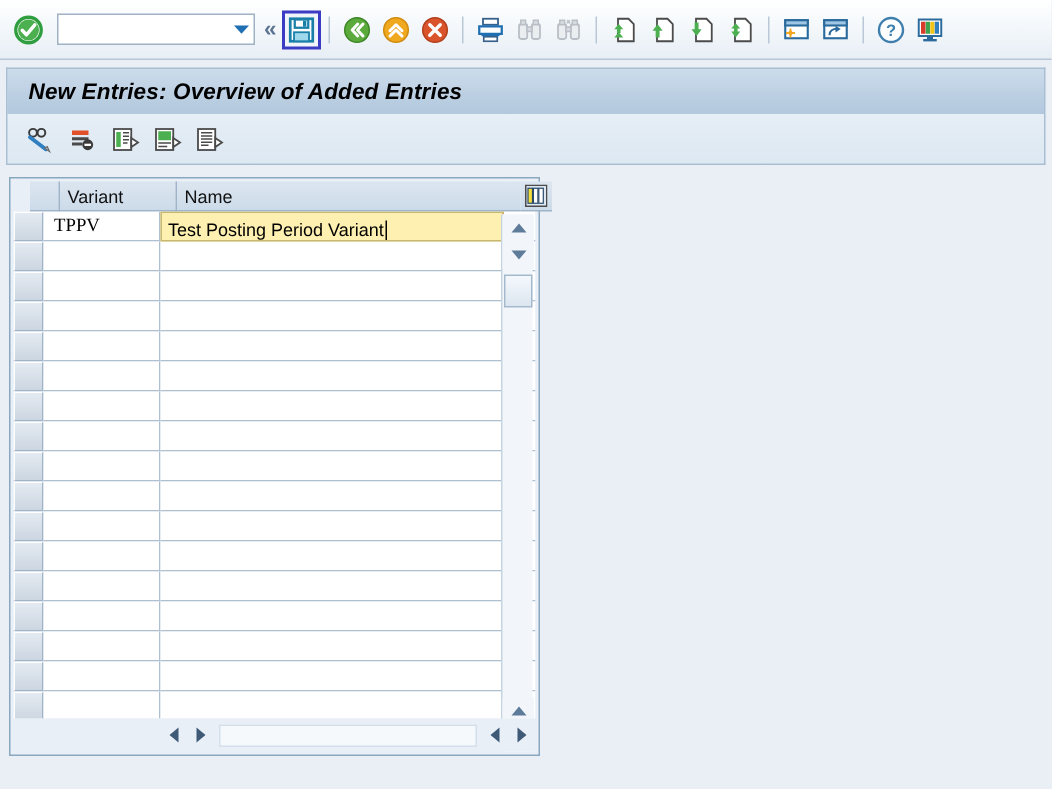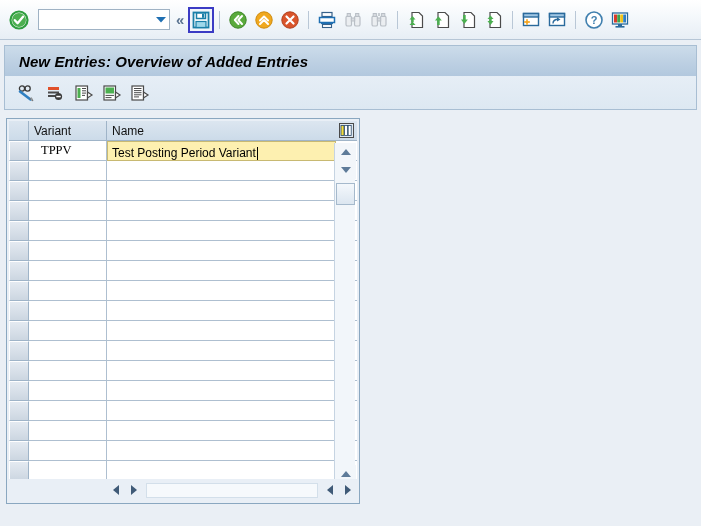--- a/index.html
+++ b/index.html
@@ -135,21 +135,21 @@
     box-sizing: border-box;
   }
   .grid-inner {
     position: absolute;
     left: 2px; top: 2px;
     width: 348px; height: 358px;
     box-sizing: border-box;
   }
   .hdr-row {
     position: absolute;
-    left: 0; top: 0;
+    left: 11px; top: 0;
     width: 348px; height: 20px;
     display: flex;
     box-sizing: border-box;
   }
   .hdr-cell {
     background: linear-gradient(to bottom, #dce6f0 0%, #ccdbe9 100%);
     border-right: 1px solid #9fb4c8;
     border-bottom: 1px solid #9fb4c8;
     box-sizing: border-box;
     font-size: 12px;
@@ -192,21 +192,21 @@
   }
   .g-cell {
     height: 20px;
     box-sizing: border-box;
     background: #fff;
     border-right: 1px solid #aebfd0;
     border-bottom: 1px solid #aebfd0;
     font-size: 12px;
     display: flex;
     align-items: center;
-    padding-left: 12px;
+    padding-left: 7px;
     flex: 0 0 auto;
     overflow: hidden;
     white-space: nowrap;
   }
   .c-variant { width: 78px; font-family: "Liberation Serif", serif; font-size: 12.5px; }
   .c-name { width: 229px; border-right: none; align-items: flex-end; }
   .g-pad {
     width: 21px; height: 20px;
     background: #fff;
     border-bottom: 1px solid #aebfd0;

